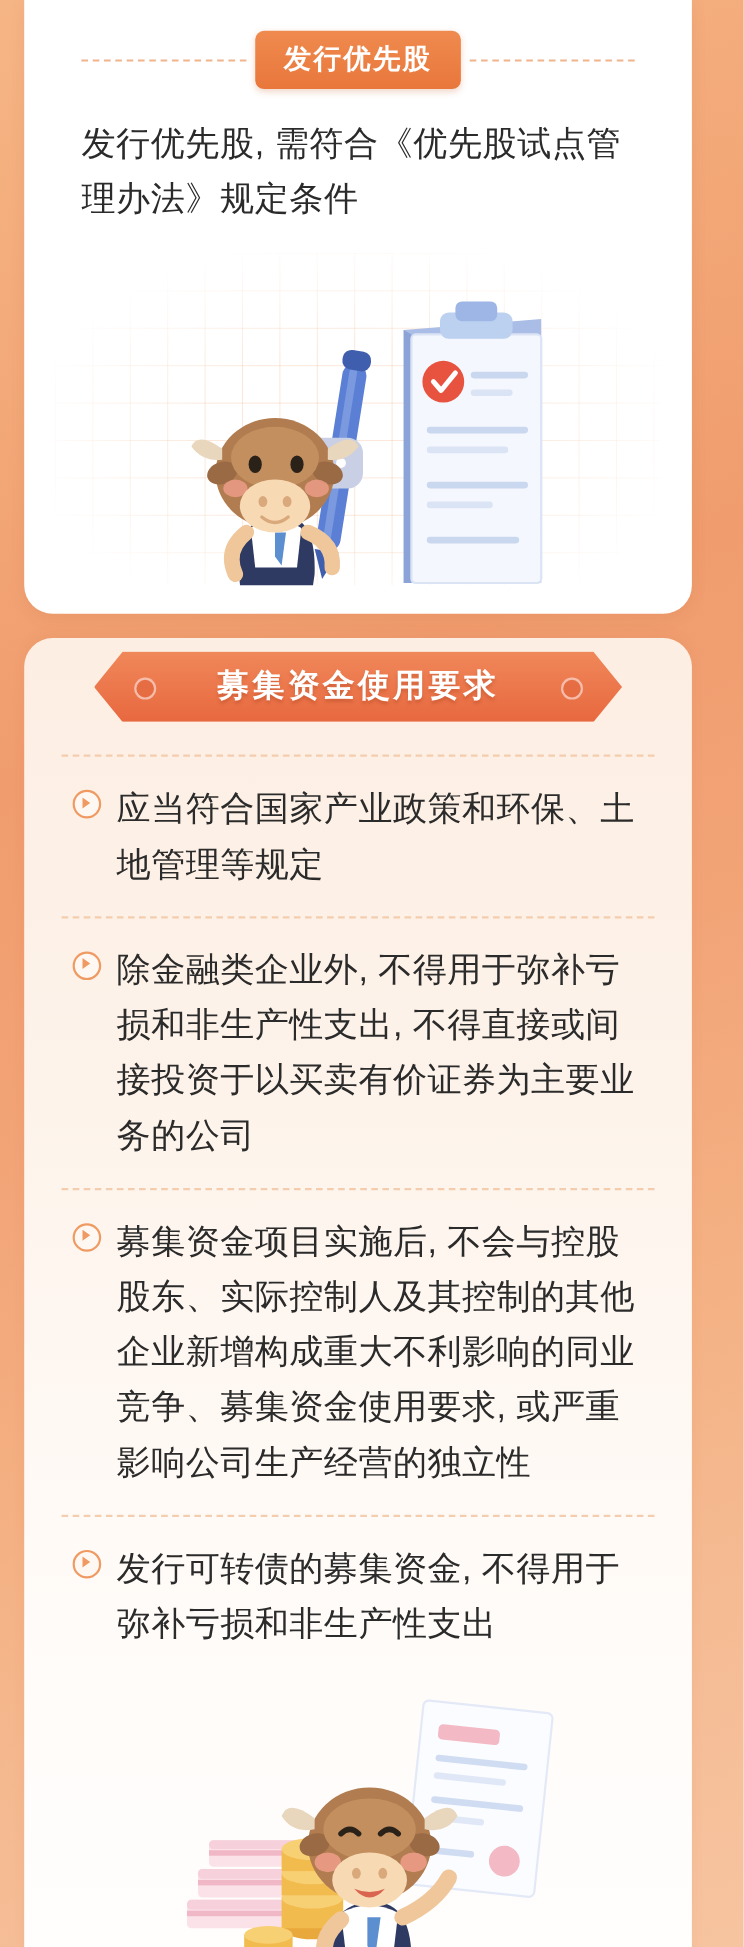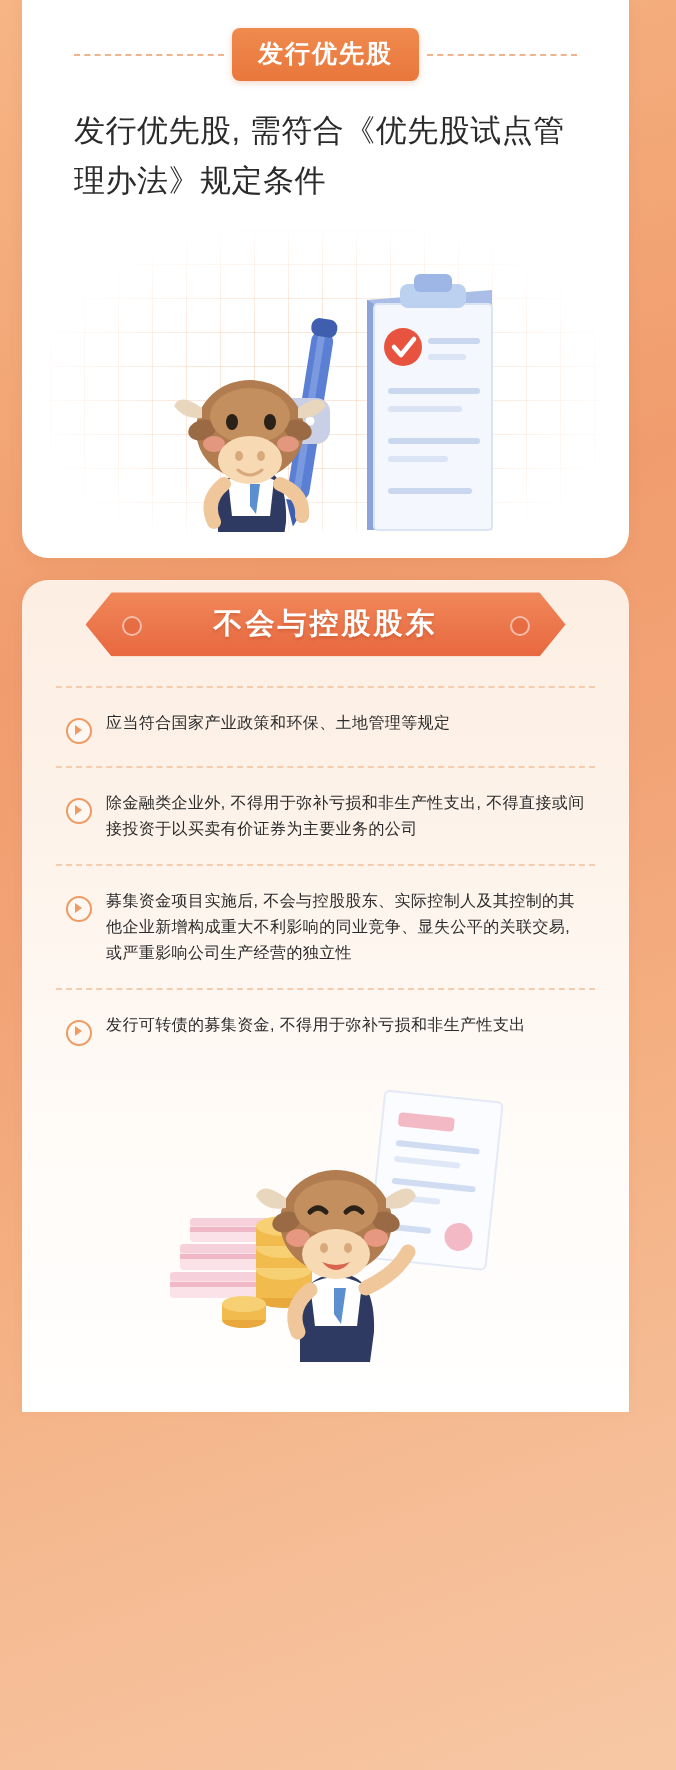--- a/index.html
+++ b/index.html
@@ -153,21 +153,21 @@
   }
   .bullet::after {
     content: "";
     position: absolute;
     left: 7px; top: 4.5px;
     border-left: 7px solid #ef9a62;
     border-top: 5px solid transparent;
     border-bottom: 5px solid transparent;
   }
   .item-text {
-    font-size: 16px;
+    font-size: 31px;
     line-height: 1.62;
     color: #2b2b2b;
     letter-spacing: 0.4px;
   }
 
   
   .illus2 {
     position: relative;
     width: 100%;
     height: 300px;
@@ -263,39 +263,39 @@
           <path d="M216 258 q12 10 24 0" stroke="#d9a97c" stroke-width="3" fill="none" stroke-linecap="round"></path>
         </g>
       </svg>
     </div>
   </div>
 
   <div class="card-two">
 
     <div class="banner-wrap">
       <div class="banner">
-        <span class="banner-text">不会与控股股东</span>
+        <span class="banner-text">募集资金使用要求</span>
       </div>
     </div>
 
     <div class="items">
 
       <div class="item">
         <span class="bullet"></span>
         <span class="item-text">应当符合国家产业政策和环保、土地管理等规定</span>
       </div>
 
       <div class="item">
         <span class="bullet"></span>
         <span class="item-text">除金融类企业外, 不得用于弥补亏损和非生产性支出, 不得直接或间接投资于以买卖有价证券为主要业务的公司</span>
       </div>
 
       <div class="item">
         <span class="bullet"></span>
-        <span class="item-text">募集资金项目实施后, 不会与控股股东、实际控制人及其控制的其他企业新增构成重大不利影响的同业竞争、显失公平的关联交易, 或严重影响公司生产经营的独立性</span>
+        <span class="item-text">募集资金项目实施后, 不会与控股股东、实际控制人及其控制的其他企业新增构成重大不利影响的同业竞争、募集资金使用要求, 或严重影响公司生产经营的独立性</span>
       </div>
 
       <div class="item">
         <span class="bullet"></span>
         <span class="item-text">发行可转债的募集资金, 不得用于弥补亏损和非生产性支出</span>
       </div>
 
     </div>
 
     <div class="illus2">

